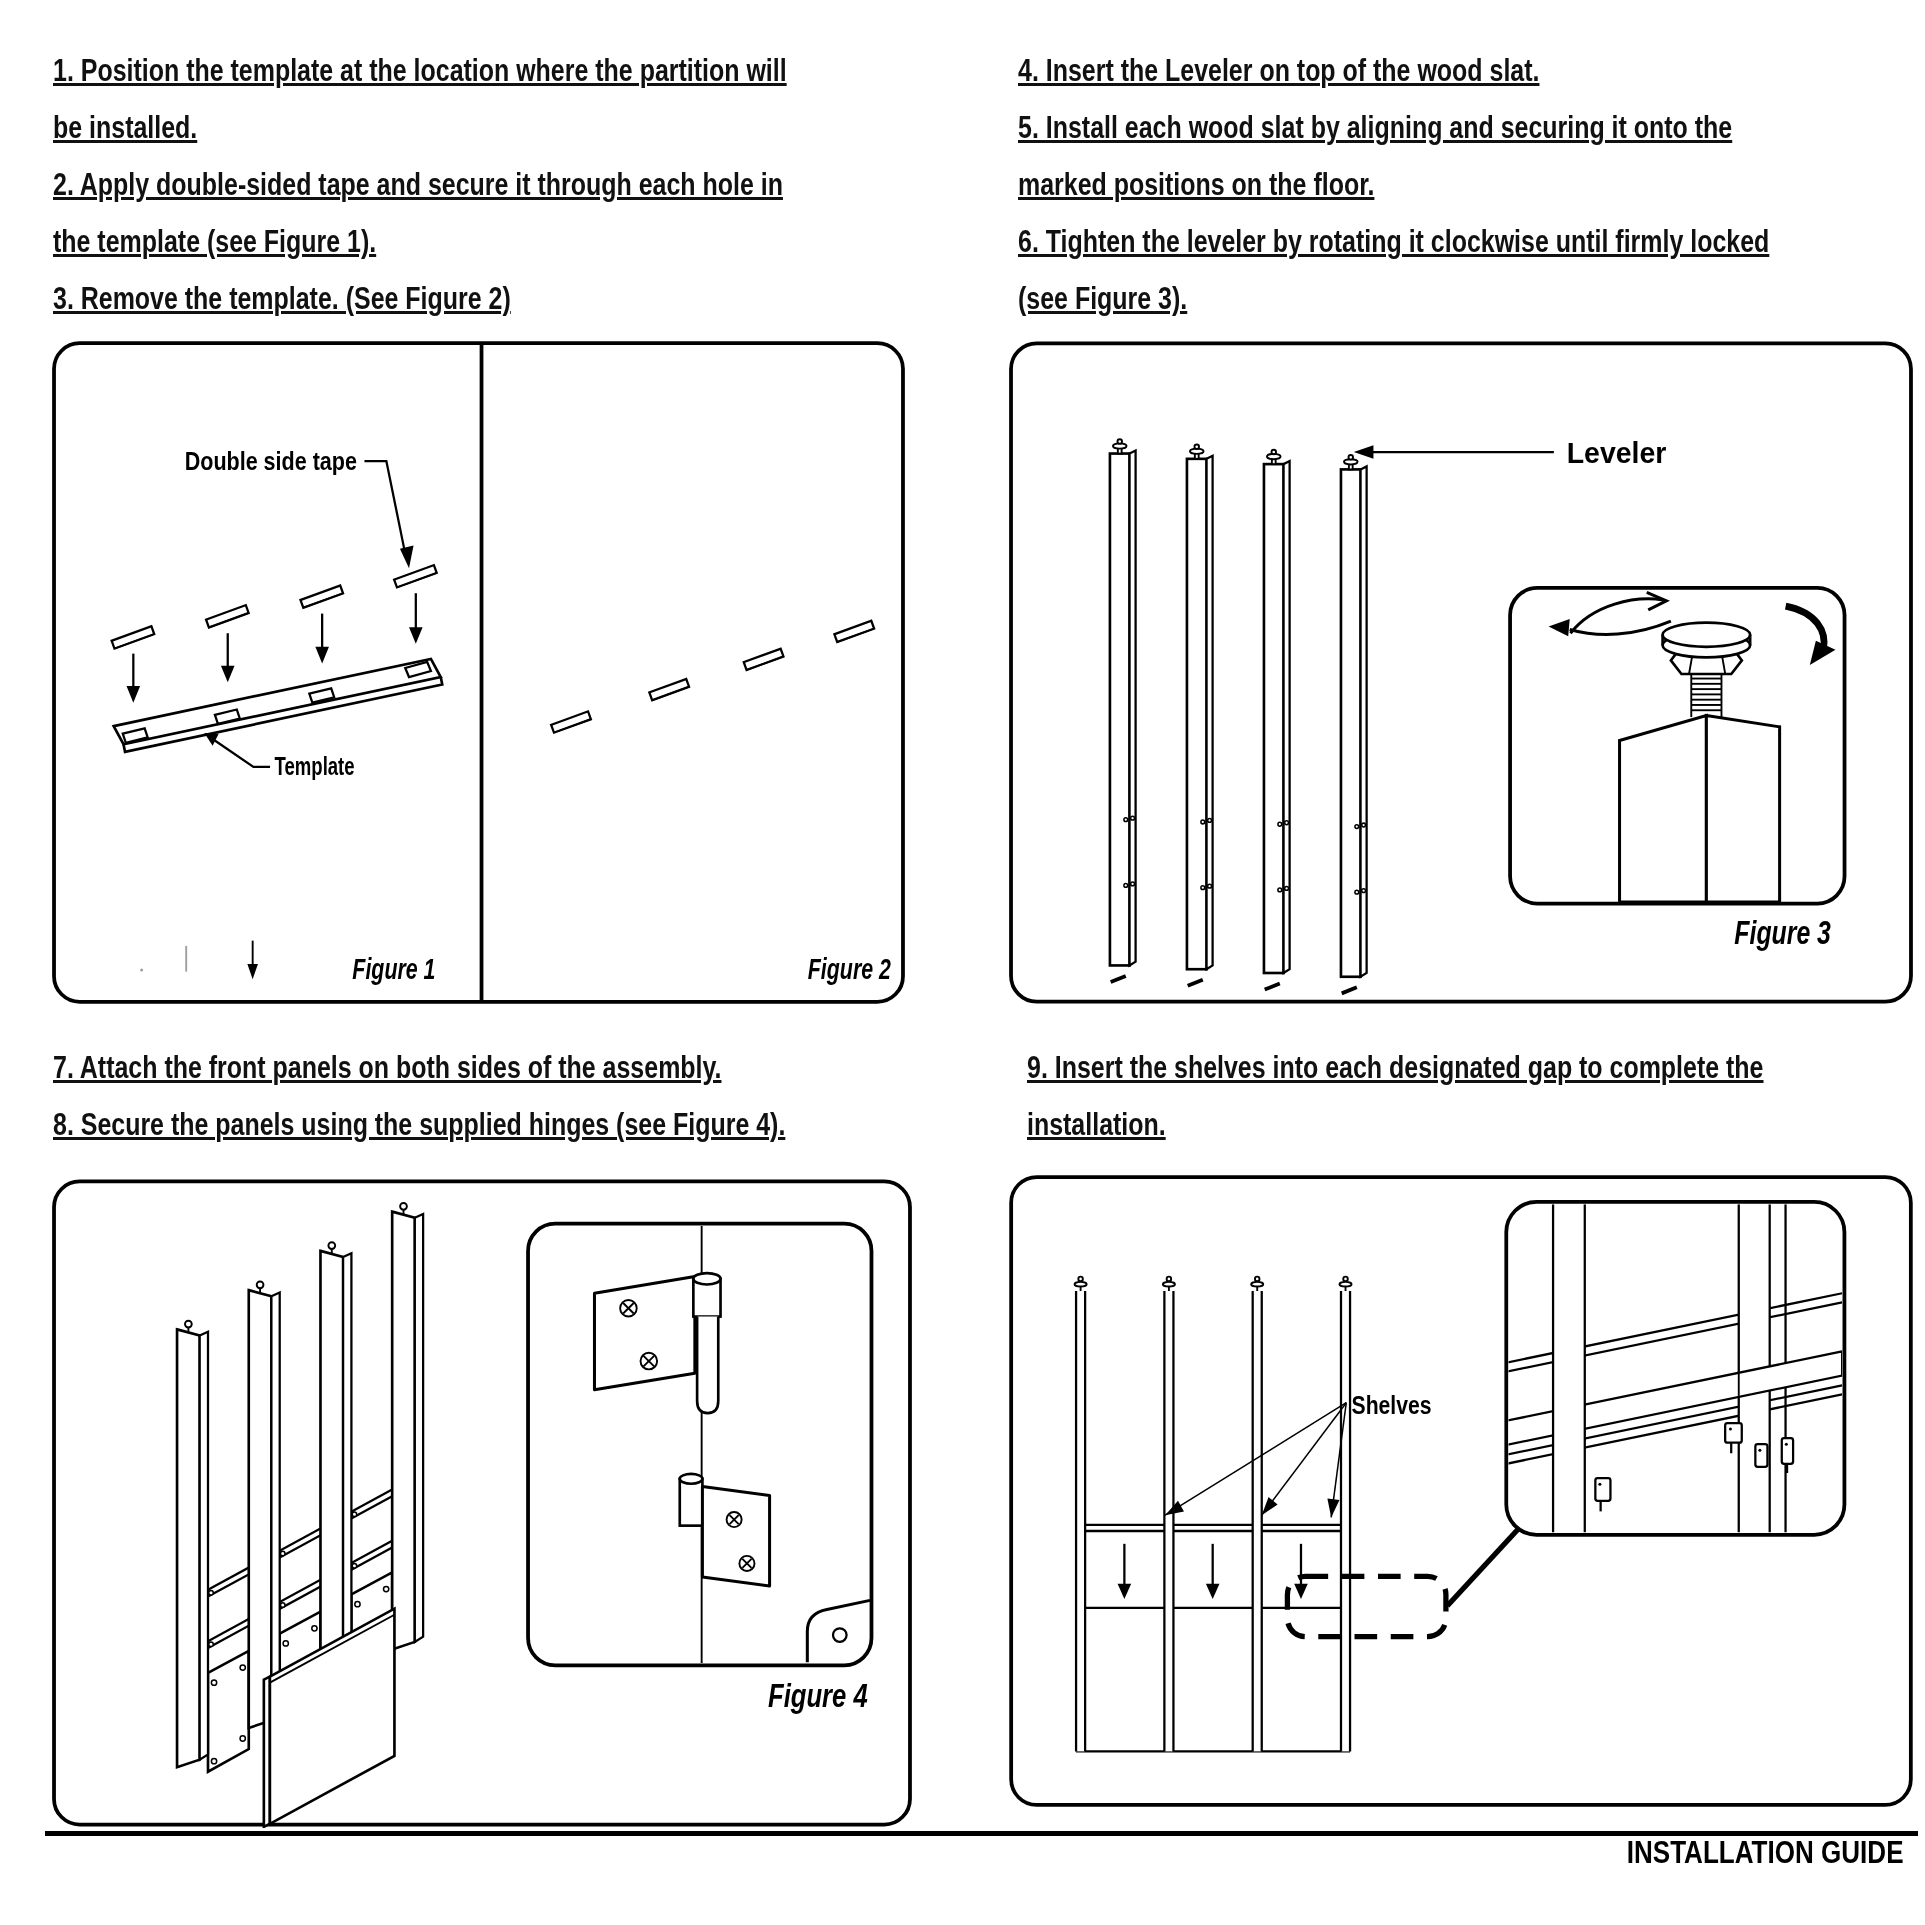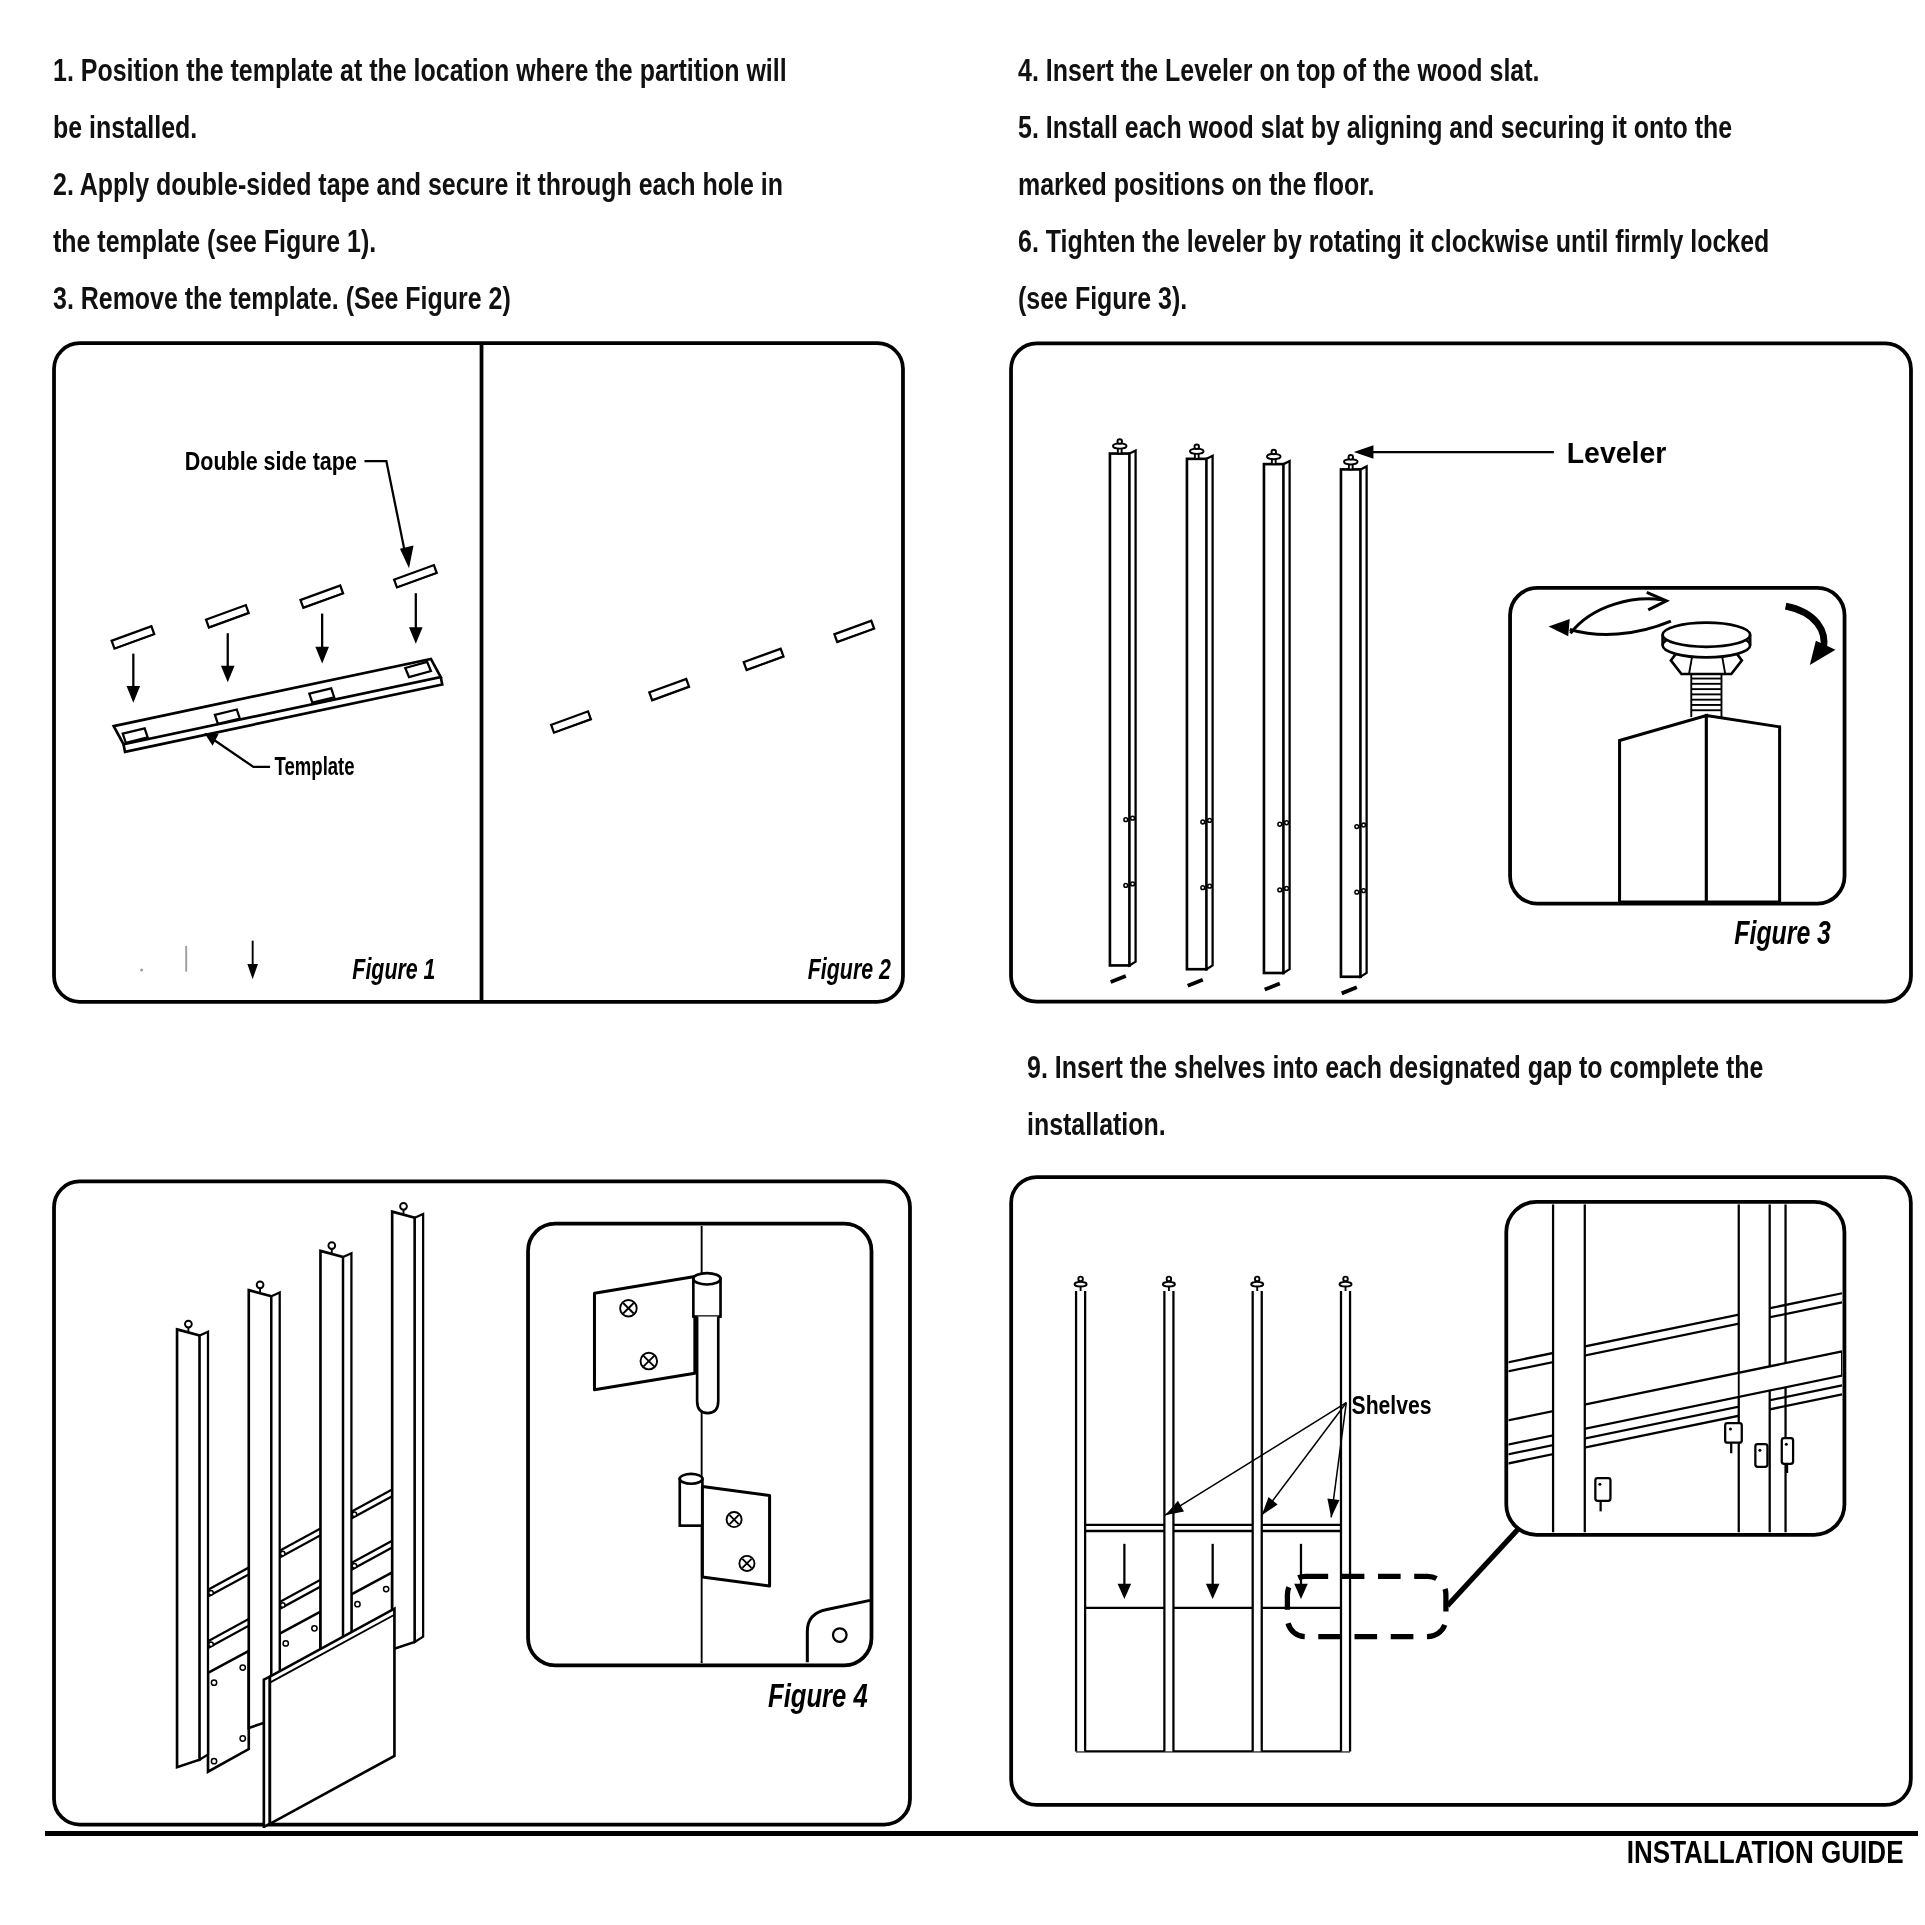--- a/index.html
+++ b/index.html
@@ -1,20 +1,20 @@
 <!DOCTYPE html>
 <html style="font-size:12px"><head>
 <meta charset="utf-8">
 <style>
   html,body { margin:0; padding:0; background:#ffffff; }
   .page {
     position:relative; width:1926px; height:1926px; background:#ffffff;
     font-family:"Liberation Sans", sans-serif; color:#111111; overflow:hidden;
   }
-  .txtblock { position:absolute; }
+  .txtblock { position:absolute;text-decoration:underline; }
   .txtblock .line {
     white-space:nowrap; height:57px; line-height:57px;
     font-size:32px; font-weight:bold; color:#111111;
     transform:scaleX(0.78); transform-origin:0 50%;
   }
   .figsvg { position:absolute; }
   svg text {
     font-family:"Liberation Sans", sans-serif; fill:#000000;
   }
   .footer-line { position:absolute; left:45px; top:1831px; width:1873px; height:5.3px; background:#000; }
@@ -38,20 +38,24 @@
   </div>
 
   <div class="txtblock" style="left:1018px; top:42px;">
     <div class="line">4. Insert the Leveler on top of the wood slat.</div>
     <div class="line">5. Install each wood slat by aligning and securing it onto the</div>
     <div class="line">marked positions on the floor.</div>
     <div class="line">6. Tighten the leveler by rotating it clockwise until firmly locked</div>
     <div class="line">(see Figure 3).</div>
   </div>
 
+  <div class="txtblock" style="left:53px; top:1039px;">
+    <div class="line">7. Attach the front panels on both sides of the assembly.</div>
+    <div class="line">8. Secure the panels using the supplied hinges (see Figure 4).</div>
+  </div>
 
   <div class="txtblock" style="left:1027px; top:1039px;">
     <div class="line">9. Insert the shelves into each designated gap to complete the</div>
     <div class="line">installation.</div>
   </div>
 
   <svg class="figsvg" style="left:51px; top:340px;" width="855" height="665" viewBox="0 0 1132 880">
     <rect x="4" y="4" width="1124" height="872" rx="34" fill="none" stroke="#000" stroke-width="5"></rect>
     <line x1="570" y1="5" x2="570" y2="875" stroke="#000" stroke-width="5"></line>
 

